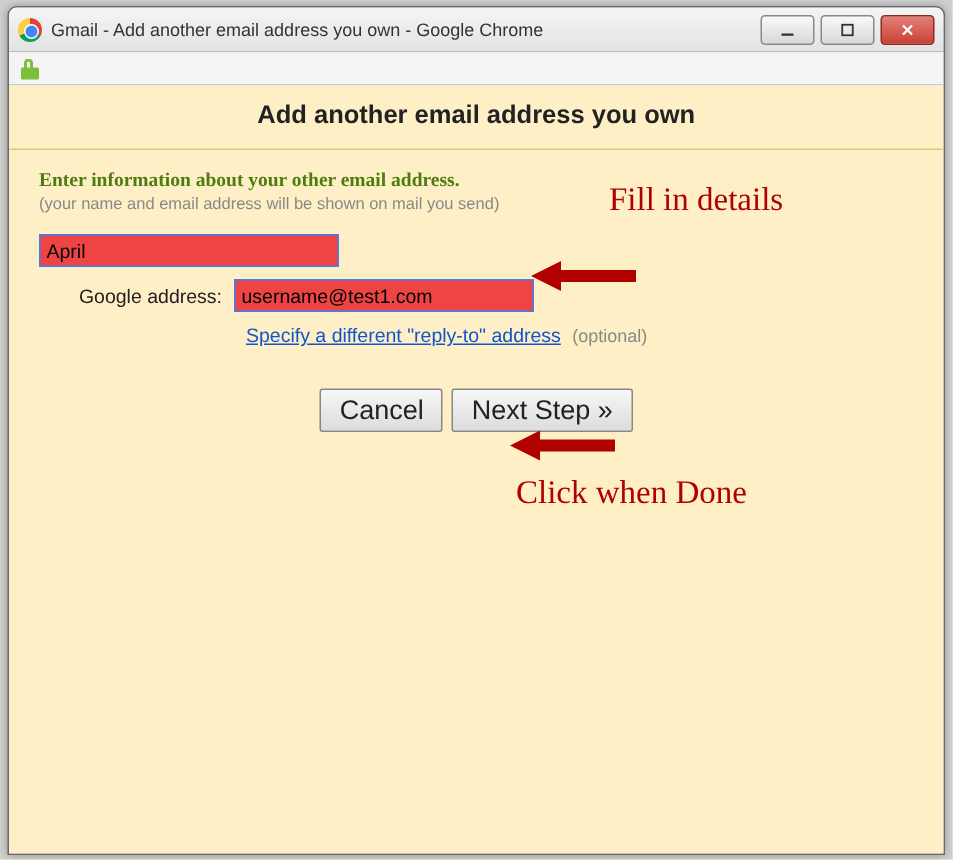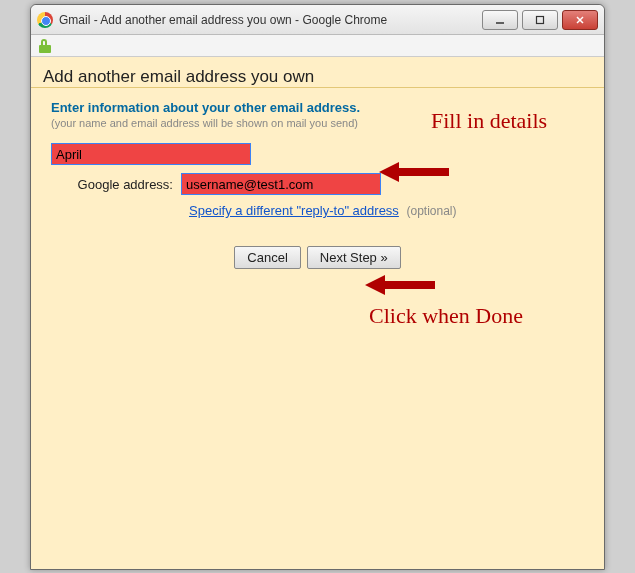--- a/index.html
+++ b/index.html
@@ -5,21 +5,21 @@
   * { box-sizing: border-box; margin: 0; padding: 0; }
   body {
     background: #d0d0d0;
     font-family: Arial, sans-serif;
     font-size: 13px;
     width: 635px;
     height: 573px;
     overflow: hidden;
   }
   .window {
-    width: 575px;
+    width: 625px;
     margin: 4px auto 0;
     border: 1px solid #6a6a6a;
     border-radius: 6px 6px 0 0;
     background: #fff;
     box-shadow: 0 0 6px rgba(0,0,0,.3);
     height: 566px;
     position: relative;
     overflow: hidden;
   }
   .titlebar {
@@ -77,31 +77,33 @@
     border:2px solid #7bbf3a; border-bottom:none;
     border-radius:5px 5px 0 0;
   }
   .content {
     background:#FFEFC6;
     height: calc(100% - 52px);
     border: 0;
     position: relative;
   }
   .heading {
-    font-weight:normal; color:#222; font-size:17px;
-    padding: 10px 12px 0;
+    font-weight:bold; color:#222; font-size:17px;
+    padding: 10px 12px 12px;
     border-bottom:1px solid #e3c777;
+    text-align:center;
   }
   .inner {
     padding: 12px 20px;
     position: relative;
   }
   .subheading {
-    font-weight:bold; color:#0369a1; font-size:13px;
+    font-weight:bold; color:#4d7c0f; font-size:13px;
     margin-bottom:2px;
+    font-family:Liberation Serif, serif;
   }
   .hint {
     font-size:11px; color:#888;
     margin-bottom:14px;
   }
   .form-row {
     display:flex; align-items:center; margin-bottom:8px;
   }
   .form-label {
     width:130px; text-align:right; padding-right:8px;
@@ -135,21 +137,21 @@
   }
   .optional { color:#888; font-size:12px; margin-left:4px;}
   .button-row {
     margin-top:28px; text-align:center;
     display:flex; justify-content:center; gap:6px;
   }
   .btn {
     border:1px solid #888;
     background: linear-gradient(#f7f7f7,#dcdcdc);
     padding:3px 12px;
-    font-size:13px;
+    font-size:18px;
     font-family:Arial,sans-serif;
     color:#222;
     border-radius:2px;
     cursor:pointer;
   }
   
   .annotation {
     position:absolute;
     color:#b00000;
     font-family:"Comic Sans MS","Segoe Script",cursive;

